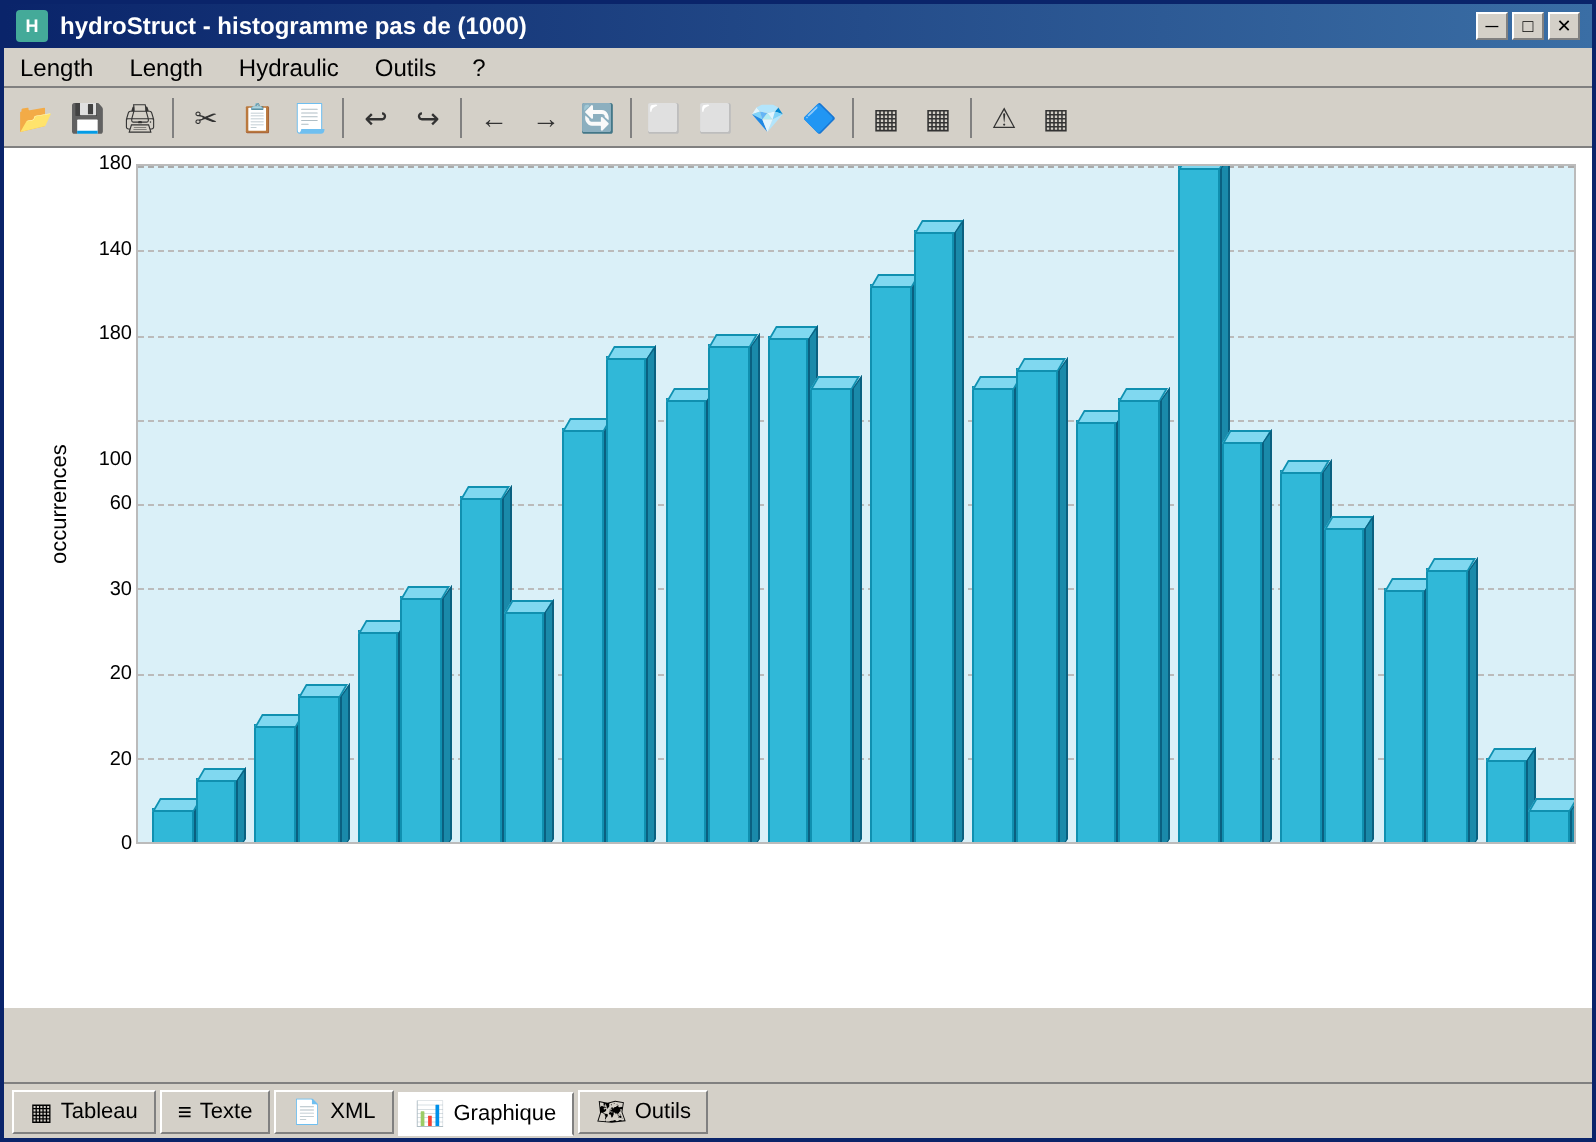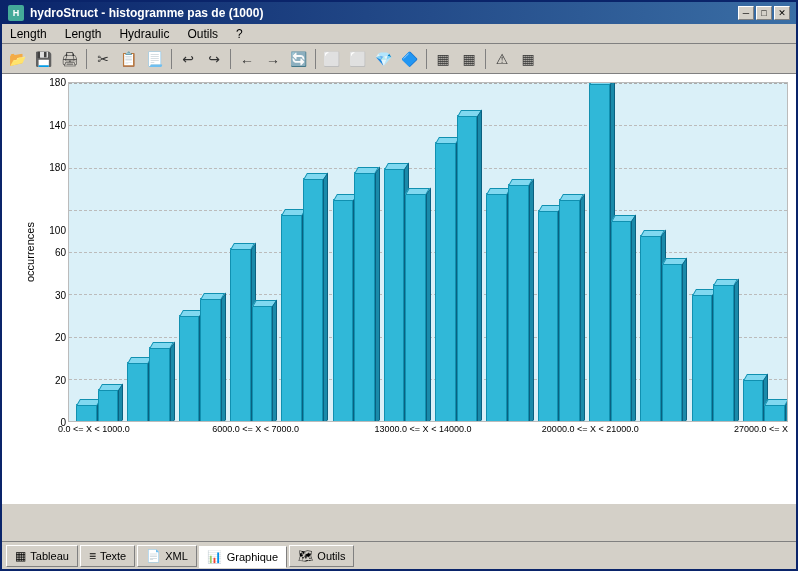--- a/index.html
+++ b/index.html
@@ -358,27 +358,20 @@
                   <div style="position: absolute; bottom: 0px; left: 0px; width: 100%; height: 100%; background: rgb(48, 184, 216); border-top: 1px solid rgb(16, 144, 176); border-right: 1px solid rgb(16, 144, 176); border-left: 1px solid rgb(16, 144, 176); border-image: initial; border-bottom: none;"></div>
                   <div style="position: absolute; top: -5px; left: -1px; width: 100%; height: 7px; background: rgb(128, 216, 240); border: 1px solid rgb(16, 144, 176); transform: skewX(-30deg) translateX(3px);"></div>
                   <div style="position: absolute; top: -4px; right: -5px; width: 5px; height: calc(100% + 4px); background: rgb(26, 138, 170); border: 1px solid rgb(10, 96, 128); transform: skewY(-55deg) translateY(2px);"></div>
                 </div>
               </div>
           </div>
         </div>
       </div>
     </div>
 
-    <div style="display:flex; margin-left:48px; font-size:9px; color:#000; margin-top:2px;">
-      <span style="flex:2; text-align:left;">0.0 &lt;= X &lt; 1000.0</span>
-      <span style="flex:2.5; text-align:center;">6000.0 &lt;= X &lt; 7000.0</span>
-      <span style="flex:3; text-align:center;">13000.0 &lt;= X &lt; 14000.0</span>
-      <span style="flex:2.5; text-align:center;">20000.0 &lt;= X &lt; 21000.0</span>
-      <span style="flex:2; text-align:right;">27000.0 &lt;= X</span>
-    </div>
   </div>
 
   <div class="bottom-tabs">
     <div class="btab">
       <span class="btab-icon">▦</span>
       <span>Tableau</span>
     </div>
     <div class="btab">
       <span class="btab-icon">≡</span>
       <span>Texte</span>

